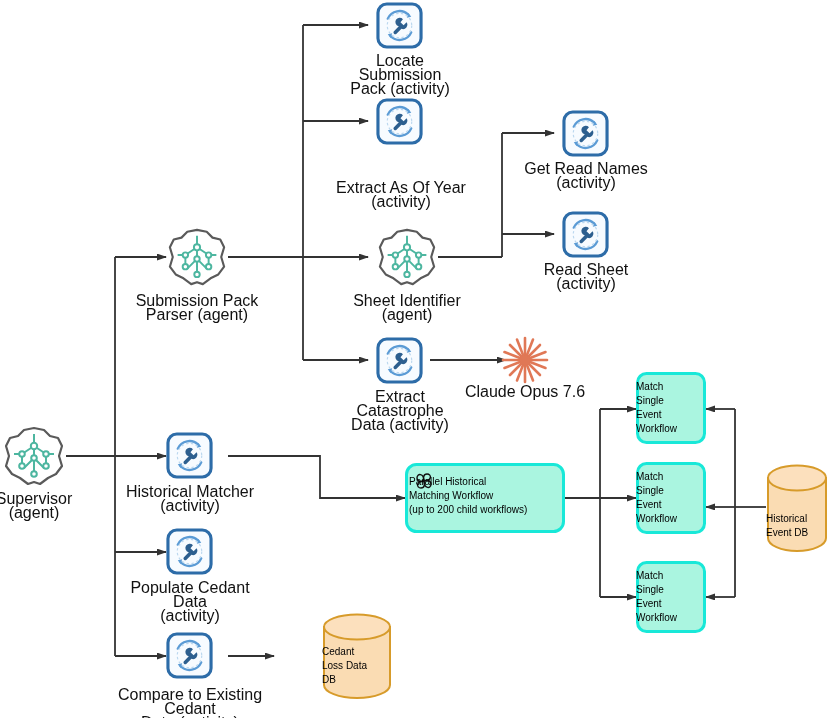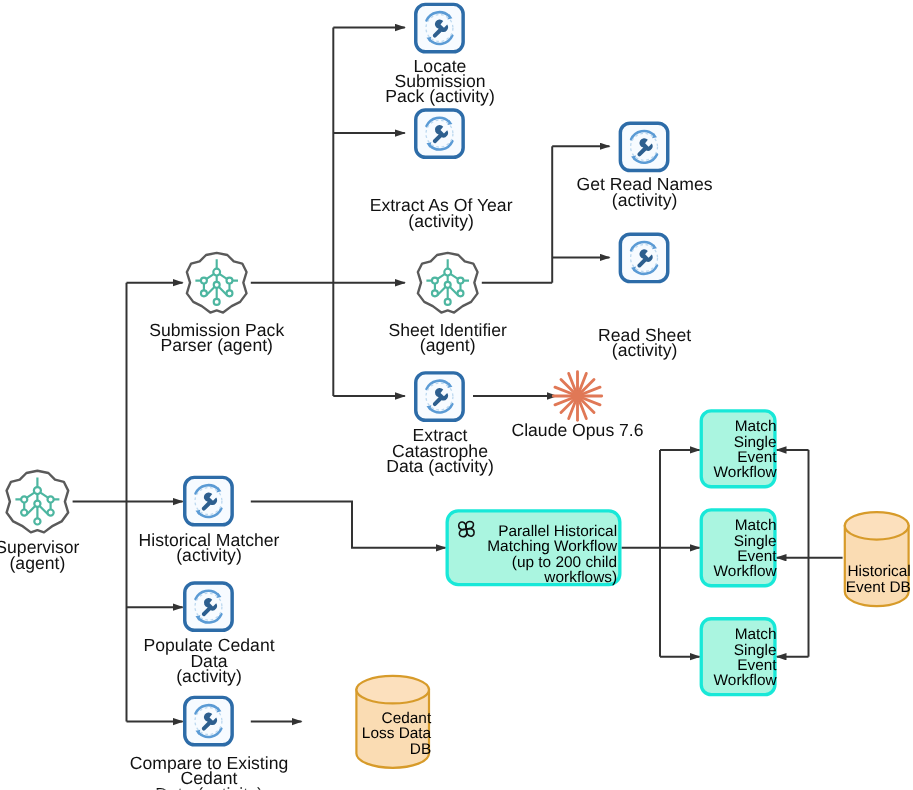--- a/index.html
+++ b/index.html
@@ -3,21 +3,21 @@
 <meta charset="utf-8">
 <style>
   html,body{margin:0;padding:0;background:#ffffff;}
   body{width:830px;height:718px;position:relative;overflow:hidden;
        font-family:"Liberation Sans","DejaVu Sans",sans-serif;}
   #canvas{position:absolute;inset:0;width:830px;height:718px;}
   .node{position:absolute;}
   .node-label{position:absolute;text-align:center;font-size:16px;line-height:14px;
               color:#111111;white-space:pre-line;}
   svg{overflow:visible;}
-  .box-text{font-size:14px;line-height:14px;color:#000000;text-align:right;
+  .box-text{font-size:10px;line-height:14px;color:#000000;text-align:left;
             white-space:pre-line;}
 </style>
 </head>
 <body>
 
 <div id="canvas">
 
 <svg id="edges-layer" width="830" height="718" style="position:absolute;left:0;top:0;">
   <defs>
     <marker id="arw" markerWidth="10" markerHeight="10" refX="9" refY="3.4" orient="auto" markerUnits="userSpaceOnUse">
@@ -193,21 +193,21 @@
     <g fill="none" stroke="#5b9bd5" stroke-width="2.4" stroke-linecap="round">
       <path d="M12 17 A13 13 0 0 1 33 13"></path>
       <path d="M36 31 A13 13 0 0 1 15 35"></path>
     </g>
     <path d="M33 11 L36 15 L31.5 16 Z" fill="#5b9bd5"></path>
     <path d="M15 37 L12 33 L16.5 32 Z" fill="#5b9bd5"></path>
     <circle cx="24" cy="24" r="12.5" fill="none" stroke="#bcd8ef" stroke-width="1.2" stroke-dasharray="2.5 2.5"></circle>
     <path d="M27.5 17.5 a4.4 4.4 0 1 0 -4.2 7.2 l-5.2 5.3 a1.9 1.9 0 0 0 2.6 2.6 l5.3 -5.2 a4.4 4.4 0 0 0 5.2 -6.6 l-3 3 l-3.2 -3.2 z" fill="#2d5f8f"></path>
   </svg>
 </div>
-<div class="node-label" style="left:520px;top:263px;width:132px;margin-top:36px;">Read Sheet
+<div class="node-label" style="left:520px;top:263px;width:132px;">Read Sheet
 (activity)</div>
 
 <div class="node" style="left:376px;top:337px;width:47px;height:47px;">
   <svg width="47" height="47" viewBox="0 0 48 48">
     <rect x="2" y="2" width="44" height="44" rx="9" ry="9" fill="#f7fbff" stroke="#2d6ca8" stroke-width="3.2"></rect>
     <g fill="none" stroke="#5b9bd5" stroke-width="2.4" stroke-linecap="round">
       <path d="M12 17 A13 13 0 0 1 33 13"></path>
       <path d="M36 31 A13 13 0 0 1 15 35"></path>
     </g>
     <path d="M33 11 L36 15 L31.5 16 Z" fill="#5b9bd5"></path>

